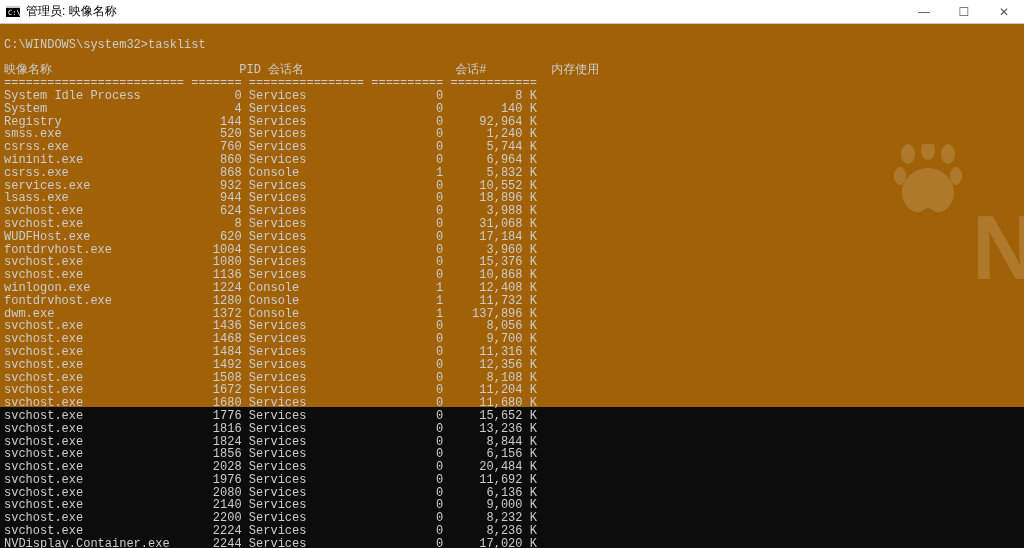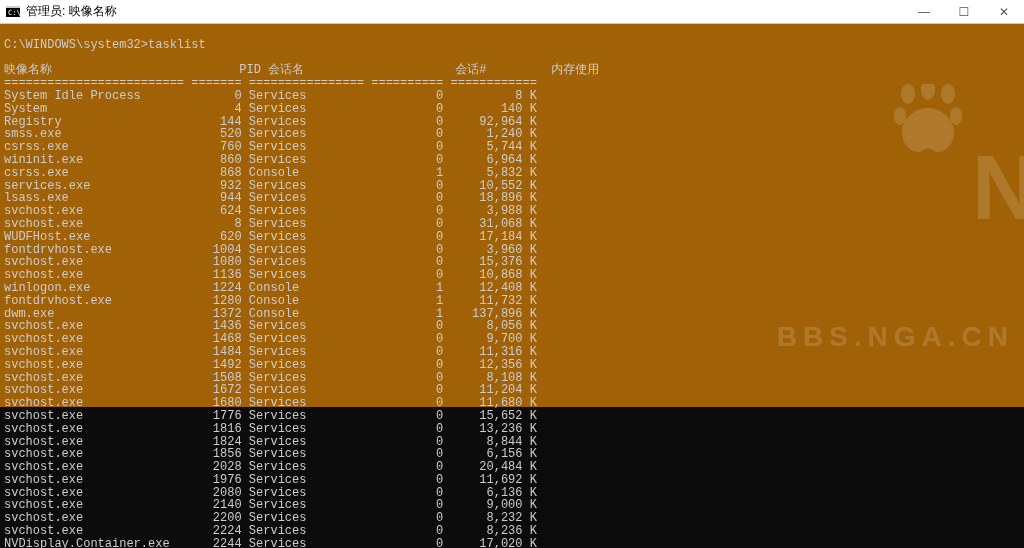--- a/index.html
+++ b/index.html
@@ -111,15 +111,14 @@
               <ellipse cx="18" cy="10" rx="7" ry="10"></ellipse>
               <ellipse cx="38" cy="6" rx="7" ry="10"></ellipse>
               <ellipse cx="58" cy="10" rx="7" ry="10"></ellipse>
               <ellipse cx="10" cy="32" rx="6" ry="9"></ellipse>
               <ellipse cx="66" cy="32" rx="6" ry="9"></ellipse>
               <path d="M38 24c14 0 26 12 26 24 0 10-6 18-14 20-6 1-8-4-12-4s-6 5-12 4c-8-2-14-10-14-20 0-12 12-24 26-24z"></path>
             </g>
           </svg>
       </span><span>NGA</span>
     </div>
-    <div class="sub">BBS.NGA.CN</div>
   </div>
 </div>
 
 </body></html>

